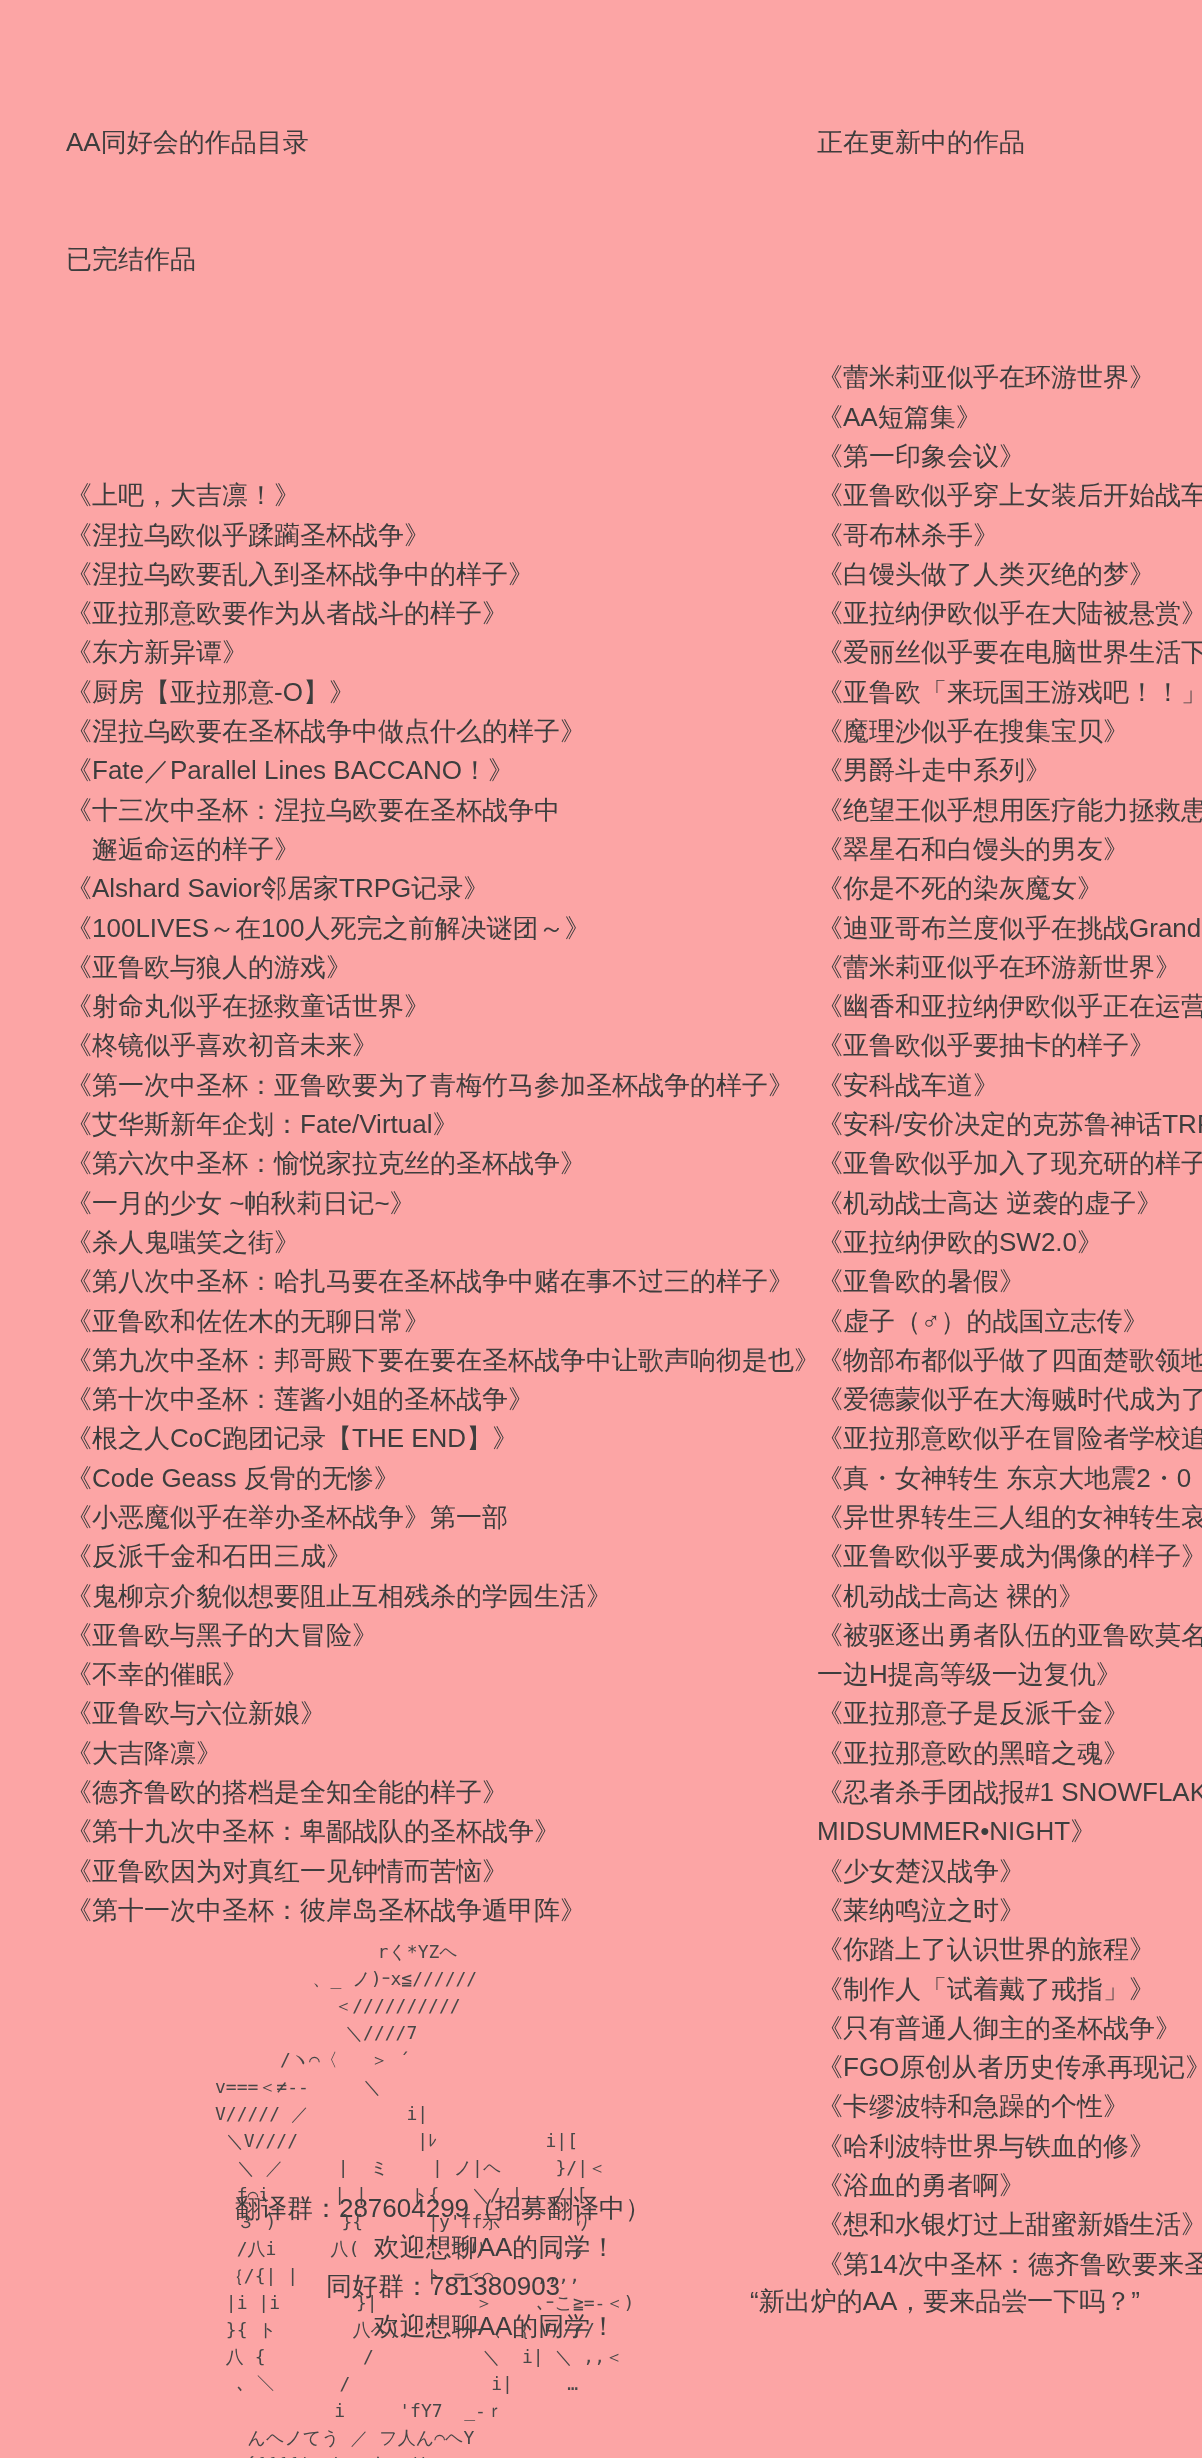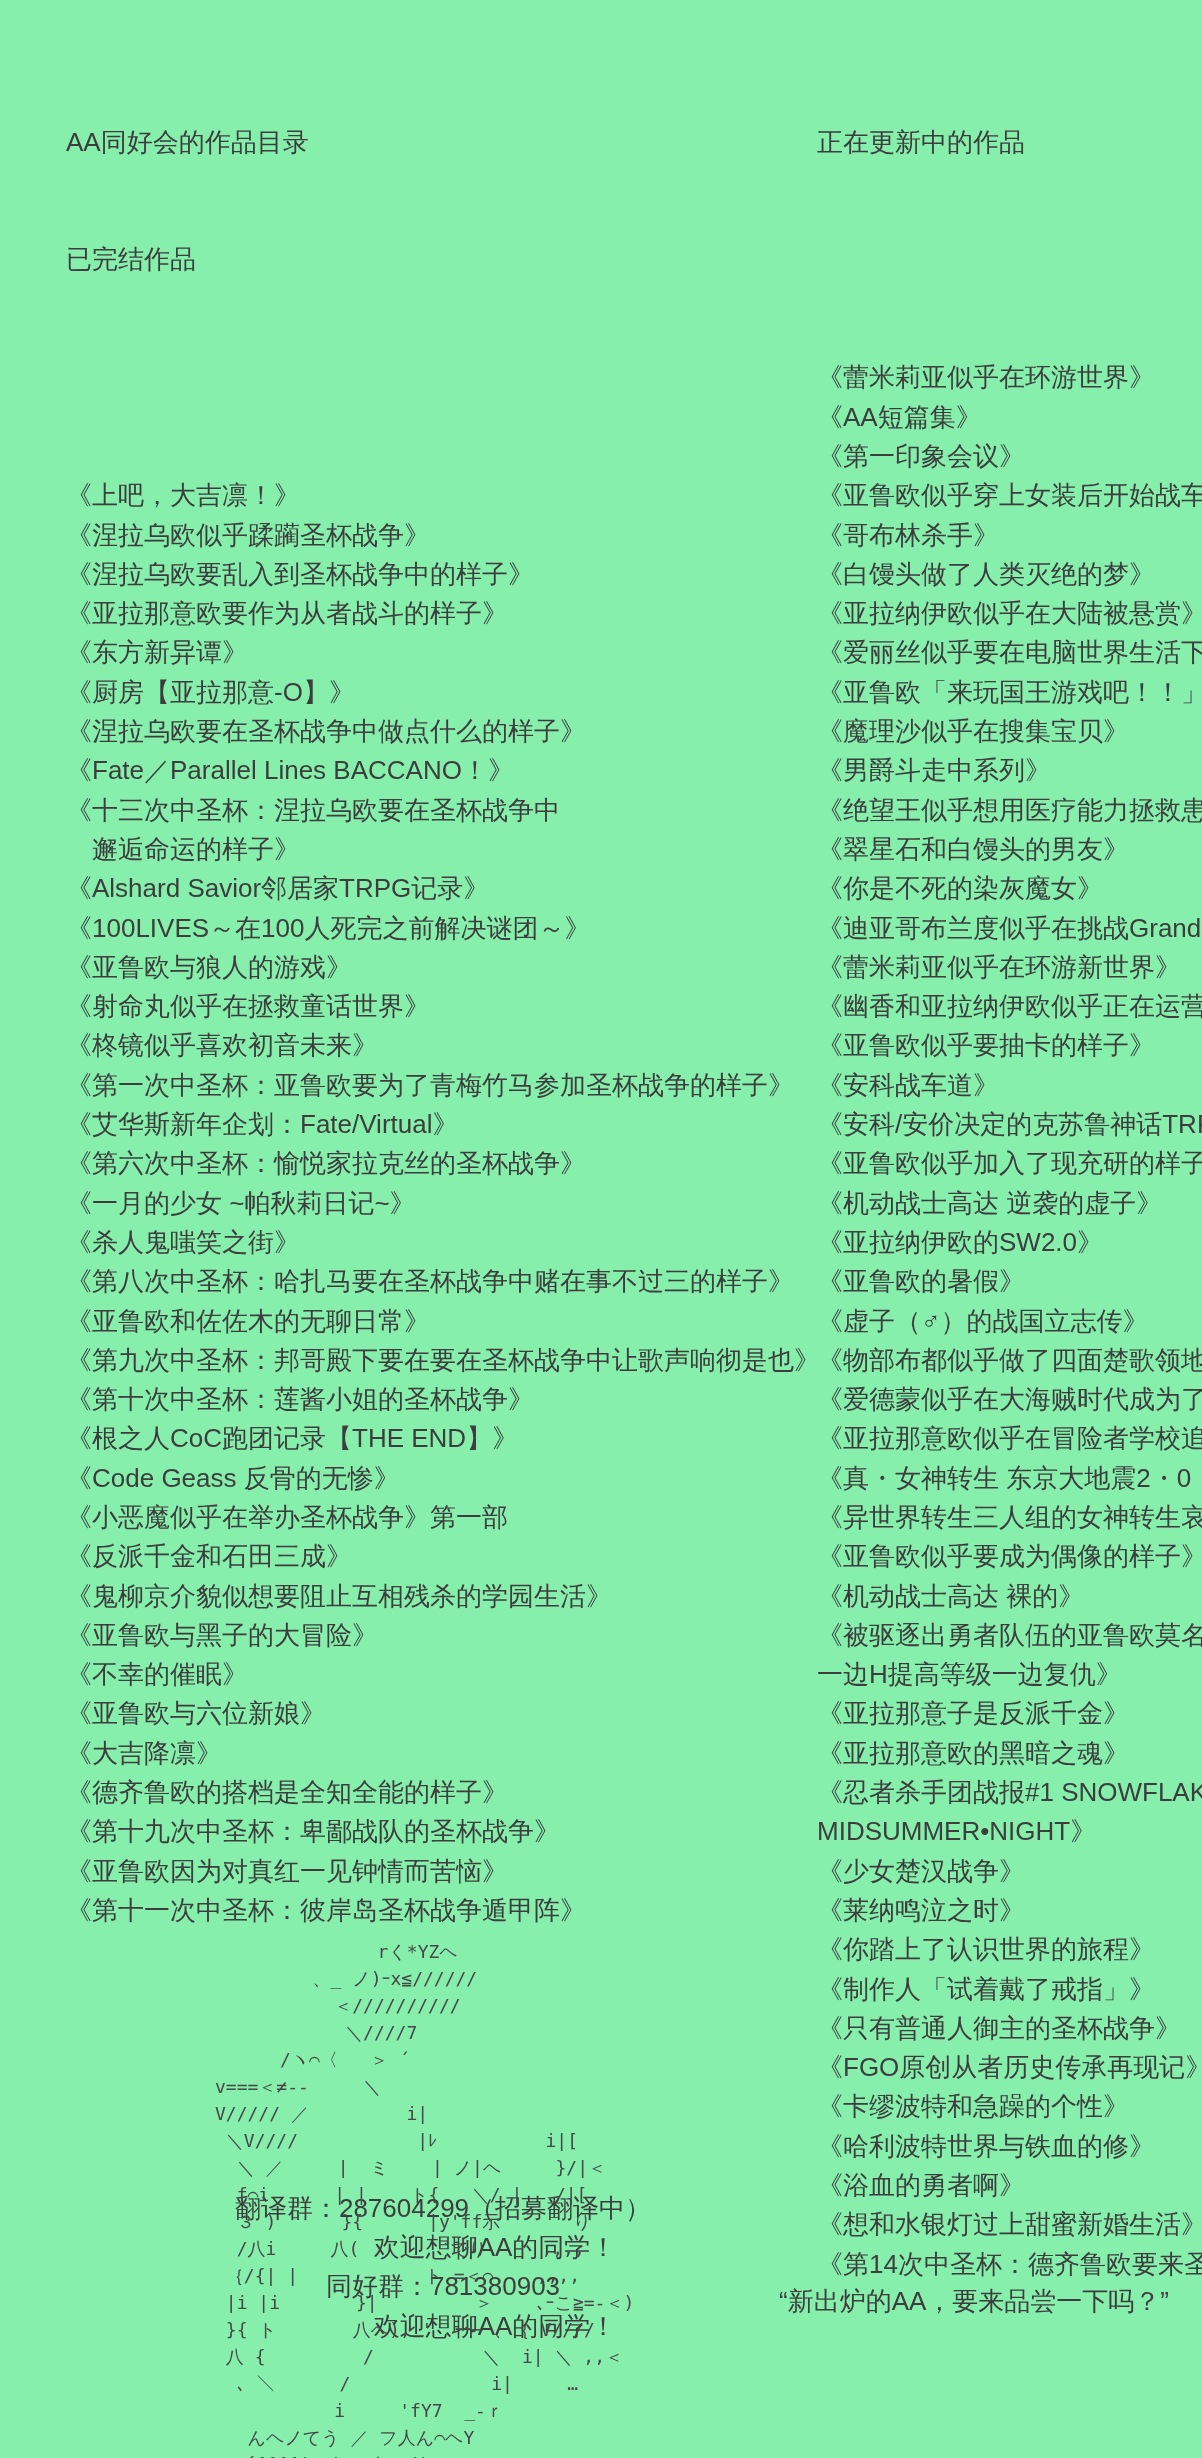--- a/index.html
+++ b/index.html
@@ -1,21 +1,21 @@
 <!DOCTYPE html>
 <html><head>
 <meta charset="utf-8">
 <style>
   html,body{margin:0;padding:0;background:#fdfdfd;}
   .page{
     position:relative;
     width:1202px;
     height:2458px;
     overflow:hidden;
-    background:#86efac;
+    background:#fca5a5;
     color:#3d3d3d;
     font-family:"Liberation Sans","DejaVu Sans",sans-serif;
   }
   .col{
     position:absolute;
     top:44px;
     font-size:26px;
     line-height:39.3px;
     white-space:pre;
     letter-spacing:0;
@@ -36,21 +36,20 @@
     white-space:pre;
   }
   .quote{
     position:absolute;
     left:750px;
     top:2282px;
     font-size:26px;
     line-height:39px;
     white-space:pre;
     color:#3d3d3d;
-    margin-left:29px;
   }
 </style>
 </head>
 <body>
 
 <div class="page">
 
   <div class="col col-left">
     <div class="line">AA同好会的作品目录</div>
     <div class="line">已完结作品</div>

